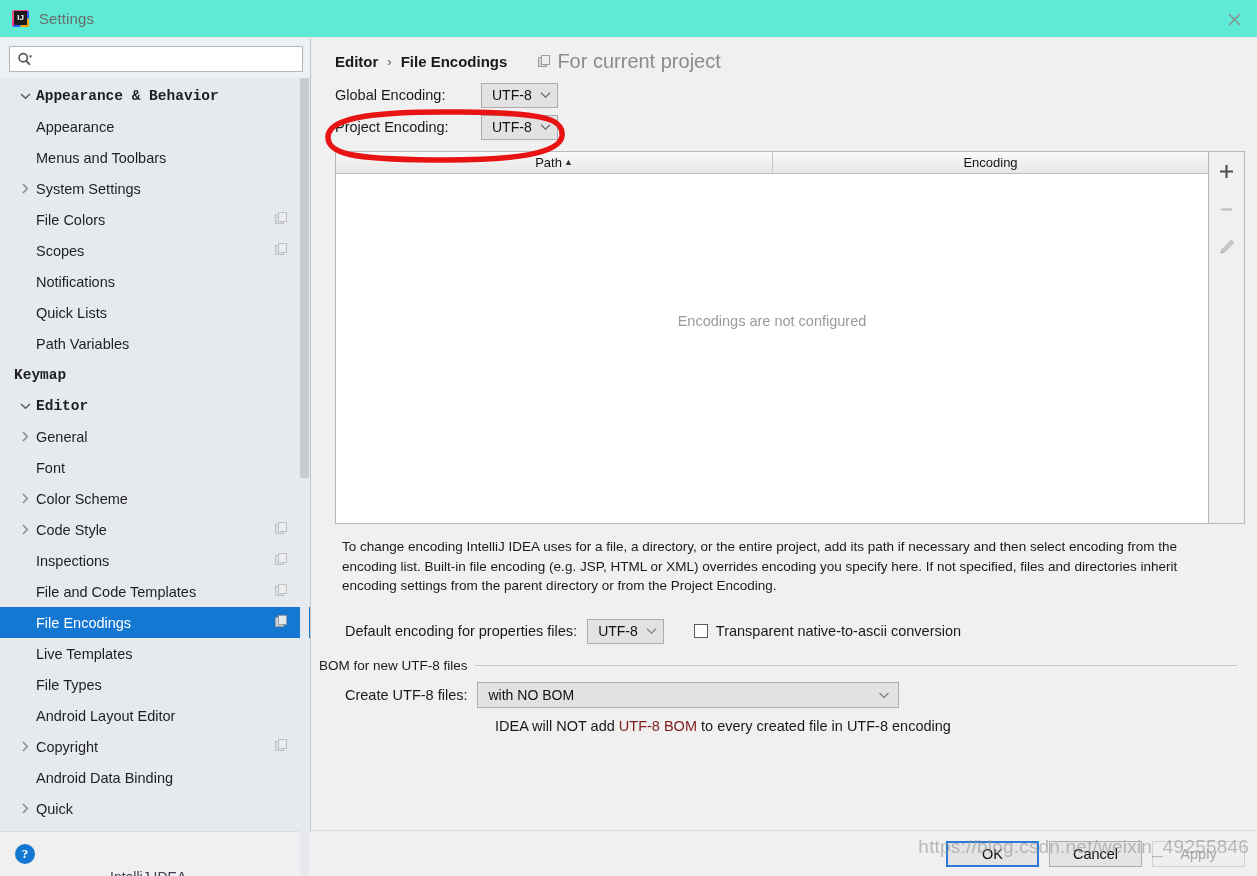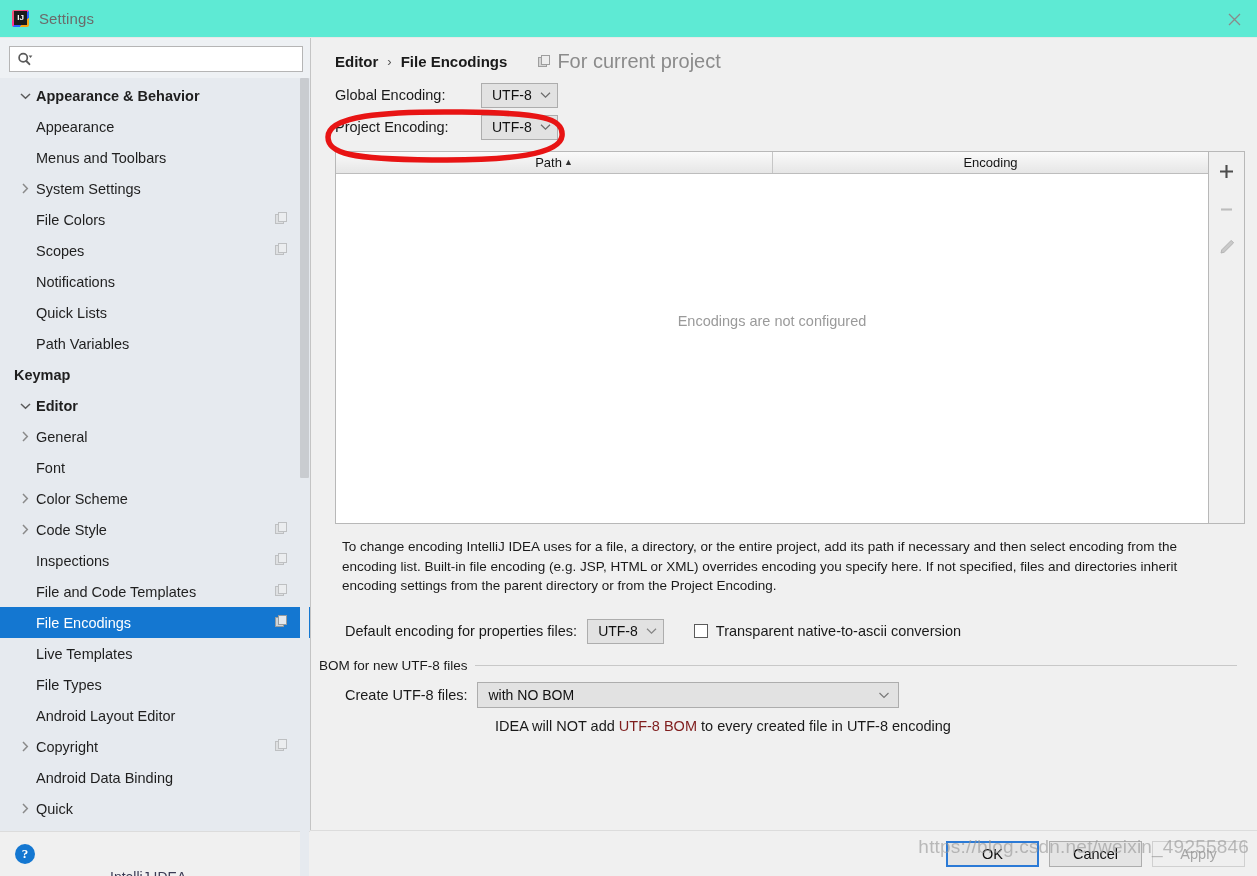--- a/index.html
+++ b/index.html
@@ -124,21 +124,21 @@
     position: relative;
   }
   .tree-row .arrow {
     width: 22px;
     flex: 0 0 22px;
     display: flex;
     align-items: center;
     justify-content: center;
   }
   .tree-row .lbl { flex: 1 1 auto; }
-  .tree-row.top .lbl { font-weight: bold; }
+  .tree-row.top .lbl { font-weight: bold; font-family: Liberation Mono, monospace; }
   .tree-row .copyic {
     flex: 0 0 auto;
     opacity: .55;
   }
   .tree-row.selected {
     background: #1477d1;
     color: #ffffff;
   }
   .tree-row.selected .copyic { opacity: .95; }
   .ind0 { padding-left: 14px; }

